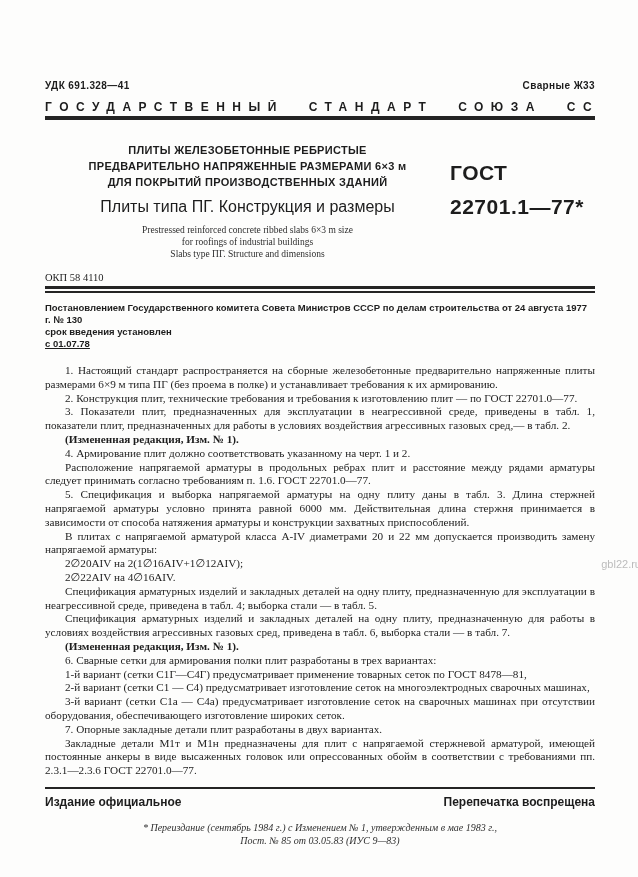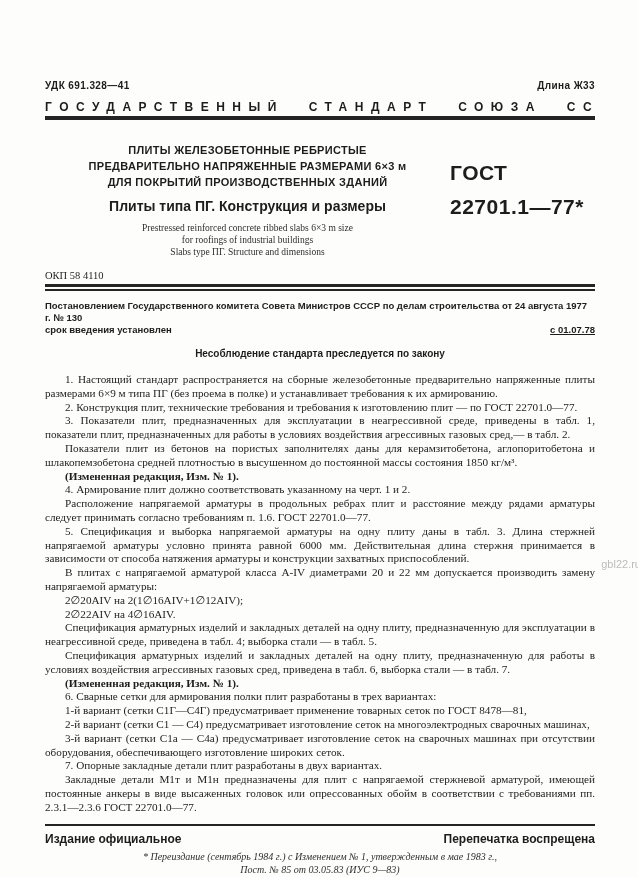--- a/index.html
+++ b/index.html
@@ -25,63 +25,63 @@
     font-weight:bold;font-size:12px;letter-spacing:7.5px;word-spacing:14px;}
   .thick-bar{height:4px;background:#242424;margin-top:2px;}
   
   .title-section{display:flex;margin-top:22px;}
   .title-left{width:405px;text-align:center;}
   .title-line{
     font-family:"Liberation Sans","DejaVu Sans",sans-serif;
     font-weight:bold;font-size:11px;line-height:16px;letter-spacing:.3px;}
   .subtitle{
     font-family:"Liberation Sans","DejaVu Sans",sans-serif;
-    font-weight:bold;font-size:14px;margin-top:8px;}
+    font-weight:normal;font-size:16px;margin-top:8px;}
   .title-en{margin-top:8px;font-size:9.5px;line-height:12px;color:#2e2e2e;}
   .gost-block{flex:1;margin-top:14px;
     font-family:"Liberation Sans","DejaVu Sans",sans-serif;
     font-weight:bold;font-size:21px;line-height:34px;letter-spacing:.5px;}
   
   .okp{font-size:10.5px;margin-top:12px;}
   .double-rule{margin-top:3px;}
   .double-rule .r1{height:3px;background:#242424;}
   .double-rule .r2{height:2px;background:#242424;margin-top:2px;}
   
   .decree{margin-top:9px;
     font-family:"Liberation Sans","DejaVu Sans",sans-serif;
     font-weight:bold;font-size:9.5px;line-height:12px;}
-  .decree-line2{display:flex;justify-content:space-between;}
+  .decree-line2{display:flex;justify-content:space-between;flex-direction:column;}
   .effective-date{text-decoration:underline;}
   .law-notice{text-align:center;margin-top:12px;
     font-family:"Liberation Sans","DejaVu Sans",sans-serif;
     font-weight:bold;font-size:10px;}
   
   .body-text{margin-top:14px;font-size:11.2px;line-height:13.8px;text-align:justify;}
   .para{text-indent:20px;margin:0;}
   .para.bold{font-weight:bold;text-align:left;}
   .para.formula{text-align:left;}
   
   .footer-rule{margin-top:9px;height:2.5px;background:#242424;}
   .footer-row{display:flex;justify-content:space-between;margin-top:6px;
     font-family:"Liberation Sans","DejaVu Sans",sans-serif;
     font-weight:bold;font-size:12px;}
-  .edition-note{margin-top:4px;text-align:center;font-style:italic;
+  .edition-note{margin-top:12px;text-align:center;font-style:italic;
     font-size:10px;line-height:13px;color:#2e2e2e;}
   .watermark{position:absolute;top:558px;right:-3px;
     font-family:"Liberation Sans","DejaVu Sans",sans-serif;
     font-size:11px;color:#bcbcbc;}
 </style>
 </head>
 <body>
 
 <div class="page">
 
   <div class="meta-row">
     <span>УДК 691.328—41</span>
-    <span>Длина Ж33</span>
+    <span>Сварные Ж33</span>
   </div>
 
   <div class="org-header">ГОСУДАРСТВЕННЫЙ СТАНДАРТ СОЮЗА ССР</div>
   <div class="thick-bar"></div>
 
   <div class="title-section">
     <div class="title-left">
       <div class="title-line">ПЛИТЫ ЖЕЛЕЗОБЕТОННЫЕ РЕБРИСТЫЕ</div>
       <div class="title-line">ПРЕДВАРИТЕЛЬНО НАПРЯЖЕННЫЕ РАЗМЕРАМИ 6×3 м</div>
       <div class="title-line">ДЛЯ ПОКРЫТИЙ ПРОИЗВОДСТВЕННЫХ ЗДАНИЙ</div>
@@ -105,27 +105,25 @@
   </div>
 
   <div class="decree">
     <div>Постановлением Государственного комитета Совета Министров СССР по делам  строительства от 24 августа 1977 г. № 130</div>
     <div class="decree-line2">
       <span>срок введения установлен</span>
       <span class="effective-date">с 01.07.78</span>
     </div>
   </div>
 
-  <div class="law-notice">Несоблюдение стандарта преследуется по закону</div>
 
   <div class="body-text">
       <p class="para">1. Настоящий стандарт распространяется на сборные железобетонные предварительно напряженные плиты размерами 6×9 м типа ПГ (без проема в полке) и устанавливает требования к их армированию.</p>
       <p class="para">2. Конструкция плит, технические требования и требования к изготовлению плит — по ГОСТ 22701.0—77.</p>
       <p class="para">3. Показатели плит, предназначенных для эксплуатации в неагрессивной среде, приведены в табл. 1, показатели плит, предназначенных для работы в условиях воздействия агрессивных газовых сред,— в табл. 2.</p>
-      <p class="para">Показатели плит из бетонов на пористых заполнителях даны для керамзитобетона, аглопоритобетона и шлакопемзобетона средней плотностью в высушенном до постоянной массы состояния 1850 кг/м³.</p>
       <p class="para bold">(Измененная редакция, Изм. № 1).</p>
       <p class="para">4. Армирование плит должно соответствовать указанному на черт. 1 и 2.</p>
       <p class="para">Расположение напрягаемой арматуры в продольных ребрах плит и расстояние  между рядами арматуры следует принимать согласно требованиям п. 1.6. ГОСТ 22701.0—77.</p>
       <p class="para">5. Спецификация и выборка напрягаемой арматуры на одну плиту даны в табл. 3.  Длина стержней напрягаемой арматуры условно принята равной 6000 мм. Действительная длина стержня принимается в зависимости от способа натяжения арматуры и конструкции захватных приспособлений.</p>
       <p class="para">В плитах с напрягаемой арматурой класса А-IV диаметрами 20 и 22 мм допускается  производить замену напрягаемой арматуры:</p>
       <p class="para formula">2∅20АIV на 2(1∅16АIV+1∅12АIV);</p>
       <p class="para formula">2∅22АIV на 4∅16АIV.</p>
       <p class="para">Спецификация арматурных изделий и закладных деталей на одну плиту, предназначенную для эксплуатации в неагрессивной среде, приведена в табл. 4; выборка стали — в табл. 5.</p>
       <p class="para">Спецификация арматурных изделий и закладных деталей на одну плиту, предназначенную для работы в условиях воздействия агрессивных газовых сред, приведена в табл. 6, выборка стали — в табл. 7.</p>
       <p class="para bold">(Измененная редакция, Изм. № 1).</p>

